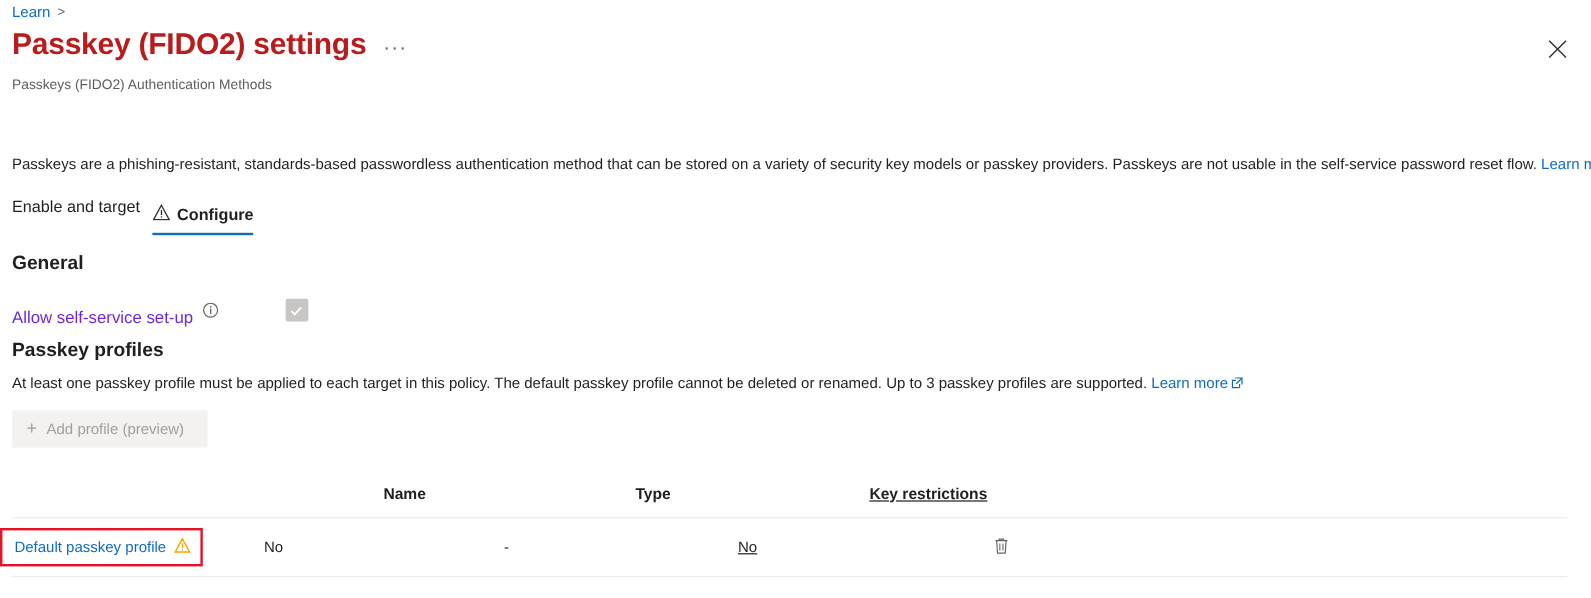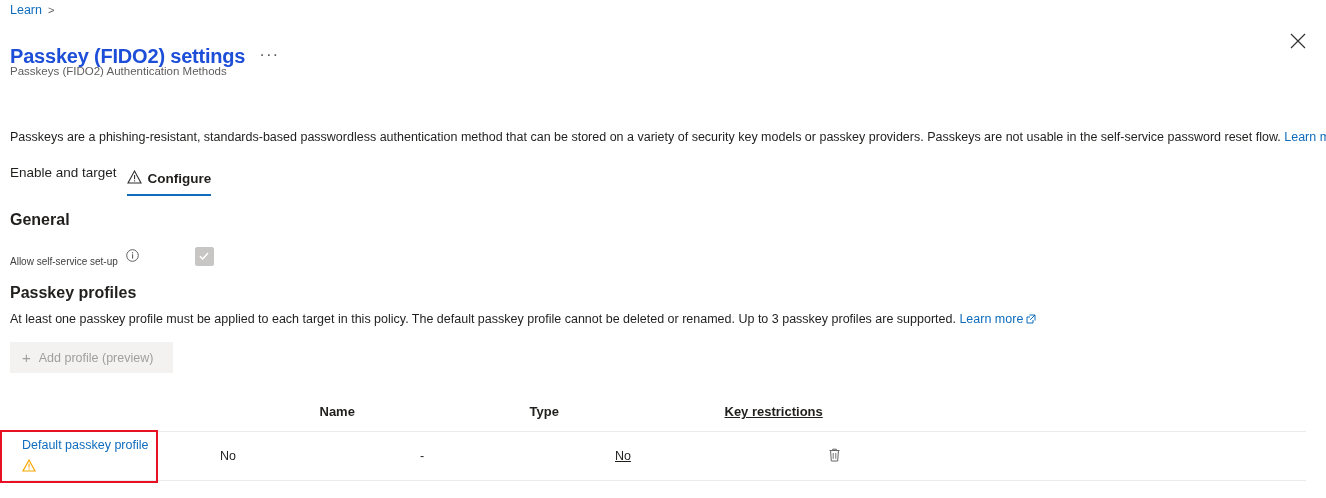--- a/index.html
+++ b/index.html
@@ -43,26 +43,25 @@
   
   .title-row {
     position: absolute;
     left: 10px;
     top: 24px;
     display: flex;
     align-items: flex-end;
     gap: 14px;
   }
   .page-title {
-    font-size: 20px;
+    font-size: 25px;
     font-weight: 600;
-    color: #1d4ed8;
+    color: #b91c1c;
     letter-spacing: -0.2px;
     line-height: 1.1;
-    margin-top: 21px;
   }
   .ellipsis-btn {
     font-size: 17px;
     color: #605e5c;
     letter-spacing: 1px;
     padding-bottom: 4px;
     cursor: pointer;
     line-height: 1;
   }
   .subtitle {
@@ -152,22 +151,22 @@
   #profiles-head { top: 284px; }
   .setting-row {
     position: absolute;
     left: 10px;
     top: 245px;
     display: flex;
     align-items: center;
     gap: 8px;
   }
   .setting-label {
-    font-size: 10px;
-    color: #404040;
+    font-size: 14px;
+    color: #6d28d9;
     margin-top: 11px;
   }
   .info-icon {
     cursor: pointer;
     position: relative;
     top: 1px;
   }
   .checkbox-disabled {
     margin-left: 48px;
     width: 17px;
@@ -235,26 +234,26 @@
     height: 48px;
     border-bottom: 1px solid #edebe9;
   }
   .col-name { width: 210px; }
   .col-attest { width: 200px; }
   .col-type { width: 195px; }
   .col-keyrest { width: 212px; text-decoration: underline; }
   .col-actions { width: 60px; display: flex; align-items: center; justify-content: flex-start; }
   .name-cell {
     display: inline-flex;
+    align-items: center;
     gap: 7px;
     border: 2px solid #e81123;
-    padding: 6px 8px 6px 20px;
+    padding: 6px 8px 6px 10px;
     margin-left: -10px;
     box-sizing: border-box;
-    flex-direction: column;
   }
   .name-link {
     color: #0f6cbd;
     text-decoration: none;
     cursor: pointer;
     font-size: 12.5px;
   }
   .trash {
     cursor: pointer;
     opacity: 0.75;

